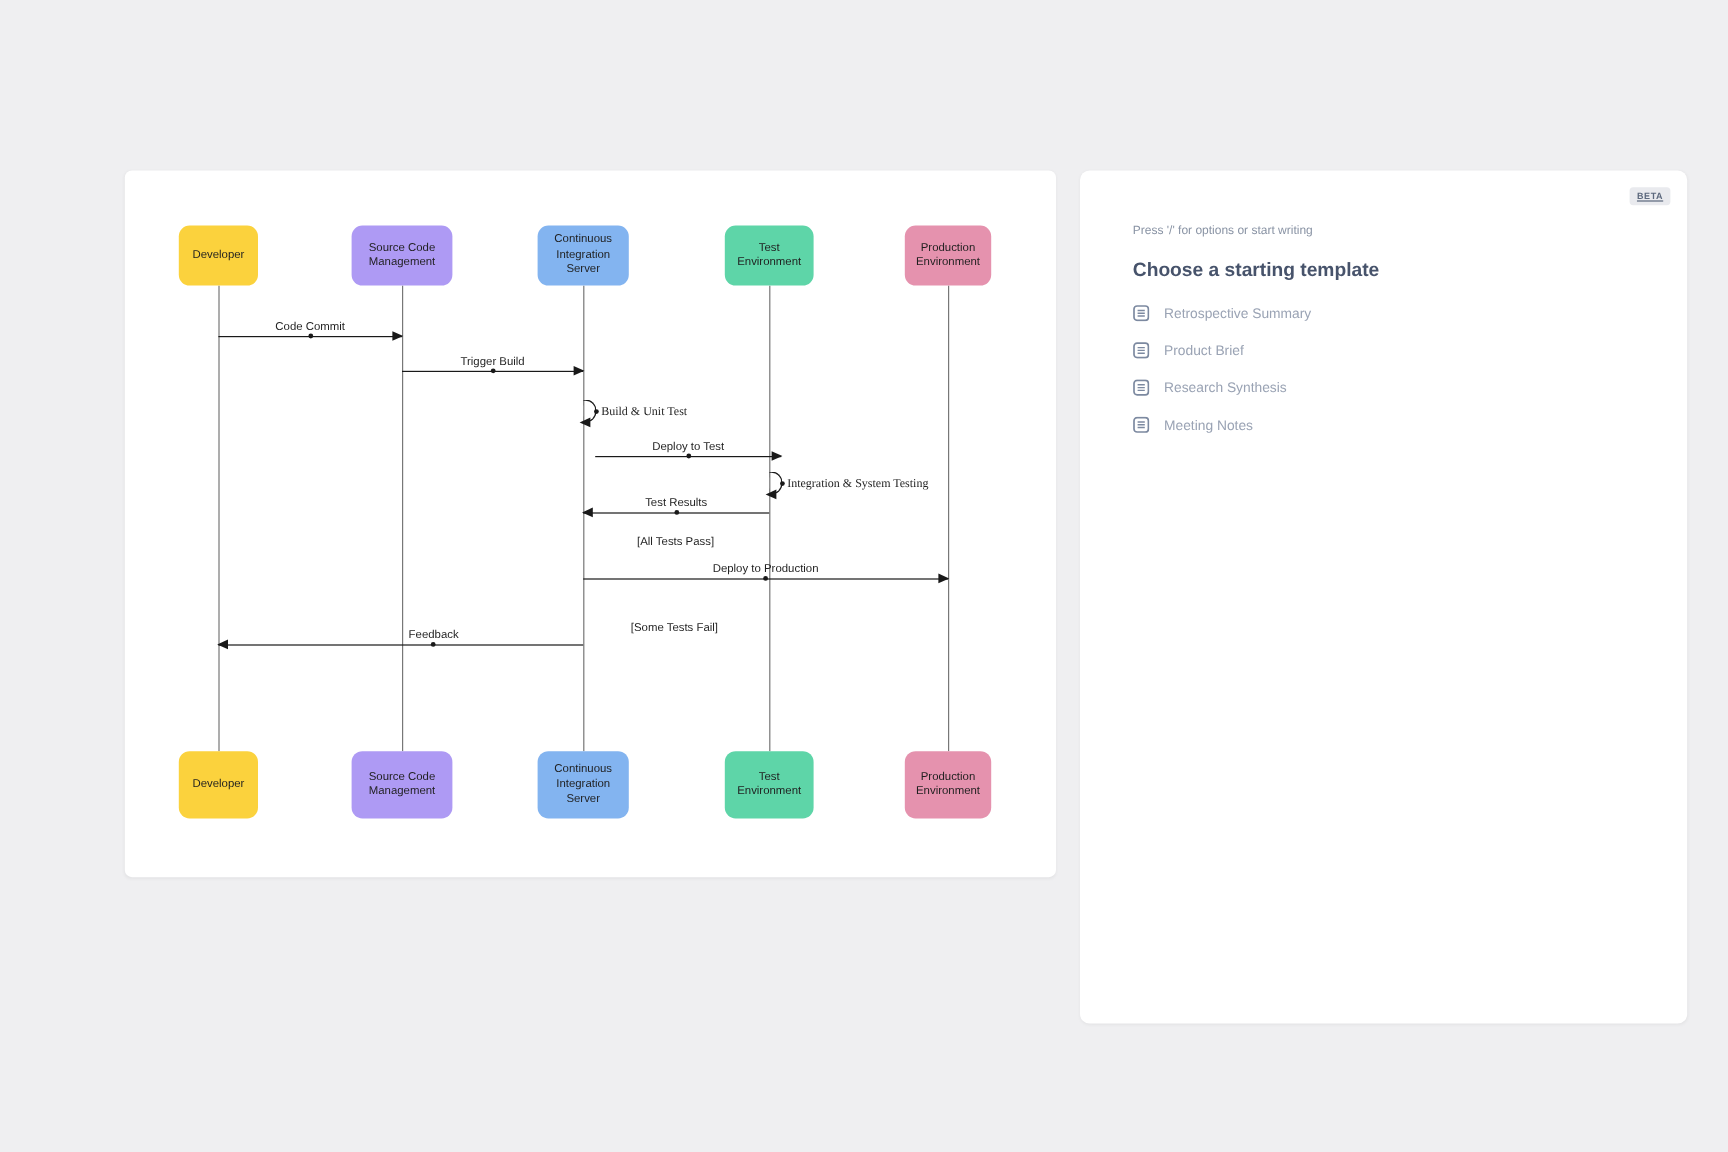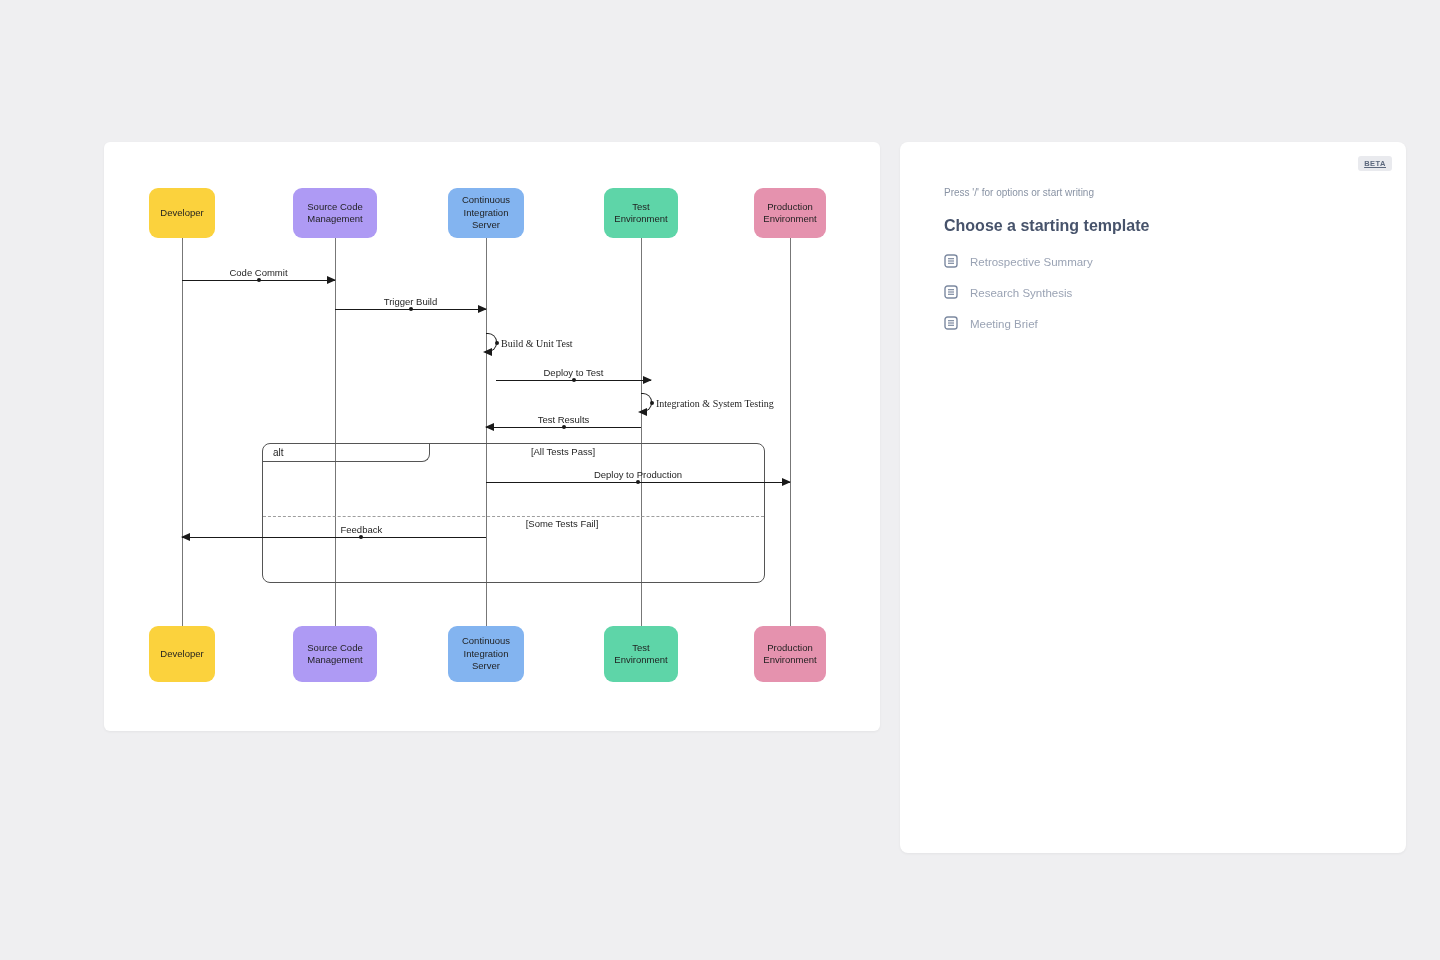--- a/index.html
+++ b/index.html
@@ -106,26 +106,20 @@
 
   <div class="canvas-panel">
     <div class="diagram">
 
       <div class="lifeline" style="left:78px"></div>
       <div class="lifeline" style="left:231px"></div>
       <div class="lifeline" style="left:382px"></div>
       <div class="lifeline" style="left:537px"></div>
       <div class="lifeline" style="left:686px"></div>
 
-      <div class="alt-box">
-        <div class="alt-tab">
-          <span>alt</span>
-        </div>
-        <div class="alt-divider"></div>
-      </div>
       <div class="guard" style="left:459px; top:304px">[All Tests Pass]</div>
       <div class="guard" style="left:458px; top:376px">[Some Tests Fail]</div>
 
       <div class="msg" style="left:78px; top:138px; width:153px">
         <span class="msg-label">Code Commit</span>
         <span class="dot"></span>
         <span class="head right"></span>
       </div>
 
       <div class="msg" style="left:231px; top:167px; width:151px">
@@ -228,29 +222,40 @@
       </div>
       <div class="tpl-item">
         <span class="doc-icon">
           <svg viewBox="0 0 14 14" width="14" height="14">
               <rect x="1" y="1" width="12" height="12" rx="2.6" fill="none" stroke="#7C89A0" stroke-width="1.4"></rect>
               <line x1="4" y1="4.7" x2="10" y2="4.7" stroke="#7C89A0" stroke-width="1.2"></line>
               <line x1="4" y1="7" x2="10" y2="7" stroke="#7C89A0" stroke-width="1.2"></line>
               <line x1="4" y1="9.3" x2="10" y2="9.3" stroke="#7C89A0" stroke-width="1.2"></line>
             </svg>
         </span>
+        <span class="tpl-label">Product Brief</span>
+      </div>
+      <div class="tpl-item">
+        <span class="doc-icon">
+          <svg viewBox="0 0 14 14" width="14" height="14">
+              <rect x="1" y="1" width="12" height="12" rx="2.6" fill="none" stroke="#7C89A0" stroke-width="1.4"></rect>
+              <line x1="4" y1="4.7" x2="10" y2="4.7" stroke="#7C89A0" stroke-width="1.2"></line>
+              <line x1="4" y1="7" x2="10" y2="7" stroke="#7C89A0" stroke-width="1.2"></line>
+              <line x1="4" y1="9.3" x2="10" y2="9.3" stroke="#7C89A0" stroke-width="1.2"></line>
+            </svg>
+        </span>
         <span class="tpl-label">Research Synthesis</span>
       </div>
       <div class="tpl-item">
         <span class="doc-icon">
           <svg viewBox="0 0 14 14" width="14" height="14">
               <rect x="1" y="1" width="12" height="12" rx="2.6" fill="none" stroke="#7C89A0" stroke-width="1.4"></rect>
               <line x1="4" y1="4.7" x2="10" y2="4.7" stroke="#7C89A0" stroke-width="1.2"></line>
               <line x1="4" y1="7" x2="10" y2="7" stroke="#7C89A0" stroke-width="1.2"></line>
               <line x1="4" y1="9.3" x2="10" y2="9.3" stroke="#7C89A0" stroke-width="1.2"></line>
             </svg>
         </span>
-        <span class="tpl-label">Meeting Brief</span>
+        <span class="tpl-label">Meeting Notes</span>
       </div>
     </div>
   </div>
 
 </div>
 
 </body></html>

